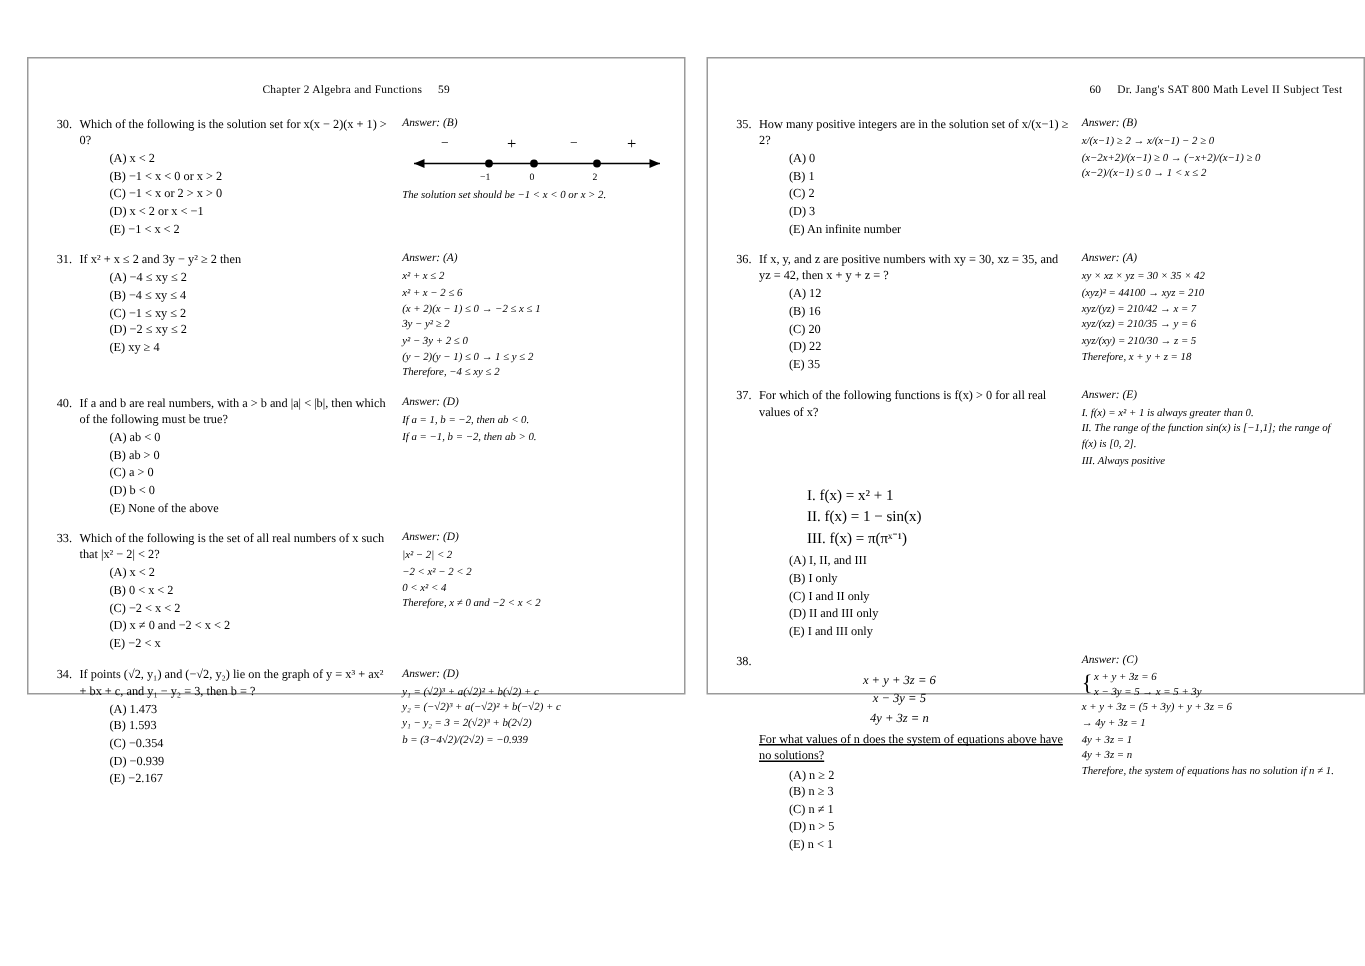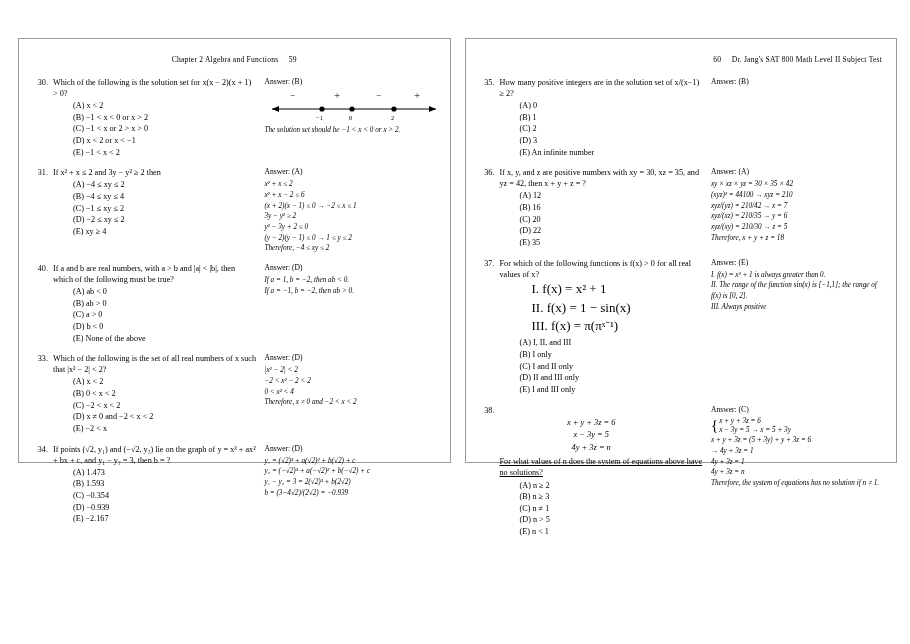--- a/index.html
+++ b/index.html
@@ -13,21 +13,21 @@
     font-family: "Liberation Serif", serif;
     color: #000;
     overflow: hidden;
   }
   .spread {
     position: relative;
     width: 910px;
     height: 501px;
     display: flex;
     box-sizing: border-box;
-    padding: 38px 13px 38px 18px;
+    padding: 38px 0 38px 18px;
     gap: 14px;
   }
   .page {
     position: relative;
     flex: 1 1 50%;
     border: 1px solid #9a9a9a;
     box-sizing: border-box;
     padding: 16px 14px 10px 14px;
     background: #fff;
   }
@@ -80,20 +80,21 @@
     flex: 1 1 auto;
   }
   .choices {
     margin-top: 1px;
     padding-left: 40px;
     font-size: 8.2px;
     line-height: 1.42;
   }
   .choice { white-space: nowrap; }
   .ans-label {
+    font-style: italic;
     font-size: 7.6px;
     margin-bottom: 3px;
   }
   .work {
     font-style: italic;
     font-size: 7.2px;
     line-height: 1.48;
   }
   .work div { white-space: normal; }
   .section-label {
@@ -103,22 +104,23 @@
   }
   .numline {
     width: 100%;
     height: 34px;
     position: relative;
     margin-bottom: 2px;
   }
   .numline svg { display: block; }
   .roman-list {
     padding-left: 52px;
-    font-size: 13px;
+    font-size: 10px;
     line-height: 1.45;
+    margin-top: 44px;
   }
   .eqblock {
     text-align: center;
     font-size: 8.4px;
     line-height: 1.5;
     font-style: italic;
     margin: 1px 0 2px 0;
   }
   .q38-text {
     font-size: 8.2px;
@@ -314,20 +316,25 @@
         <div class="choices">
           <div class="choice">(A)  0</div>
           <div class="choice">(B)  1</div>
           <div class="choice">(C)  2</div>
           <div class="choice">(D)  3</div>
           <div class="choice">(E)  An infinite number</div>
         </div>
       </div>
       <div class="qright">
         <div class="ans-label">Answer: (B)</div>
+        <div class="work">
+          <div>x/(x−1) ≥ 2  →  x/(x−1) − 2 ≥ 0</div>
+          <div>(x−2x+2)/(x−1) ≥ 0  →  (−x+2)/(x−1) ≥ 0</div>
+          <div>(x−2)/(x−1) ≤ 0  →  1 &lt; x ≤ 2</div>
+        </div>
       </div>
     </div>
 
     <div class="qblock">
       <div class="qleft">
         <div class="qnum-row">
           <div class="qnum">36.</div>
           <div class="qtext">If x, y, and z are positive numbers with xy = 30, xz = 35, and yz = 42, then x + y + z = ?</div>
         </div>
         <div class="choices">

